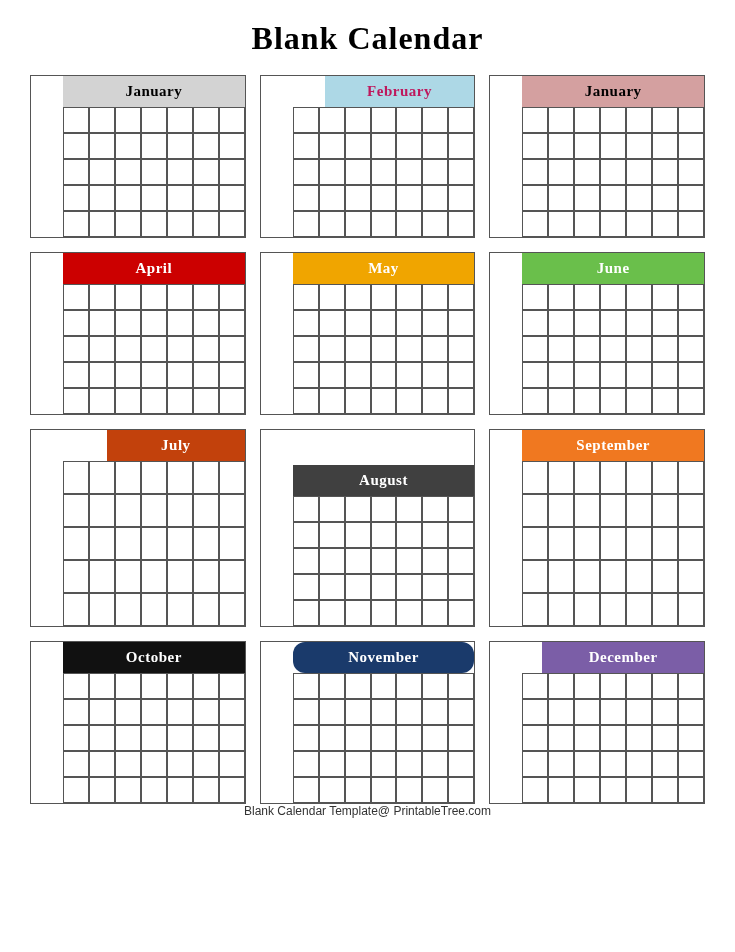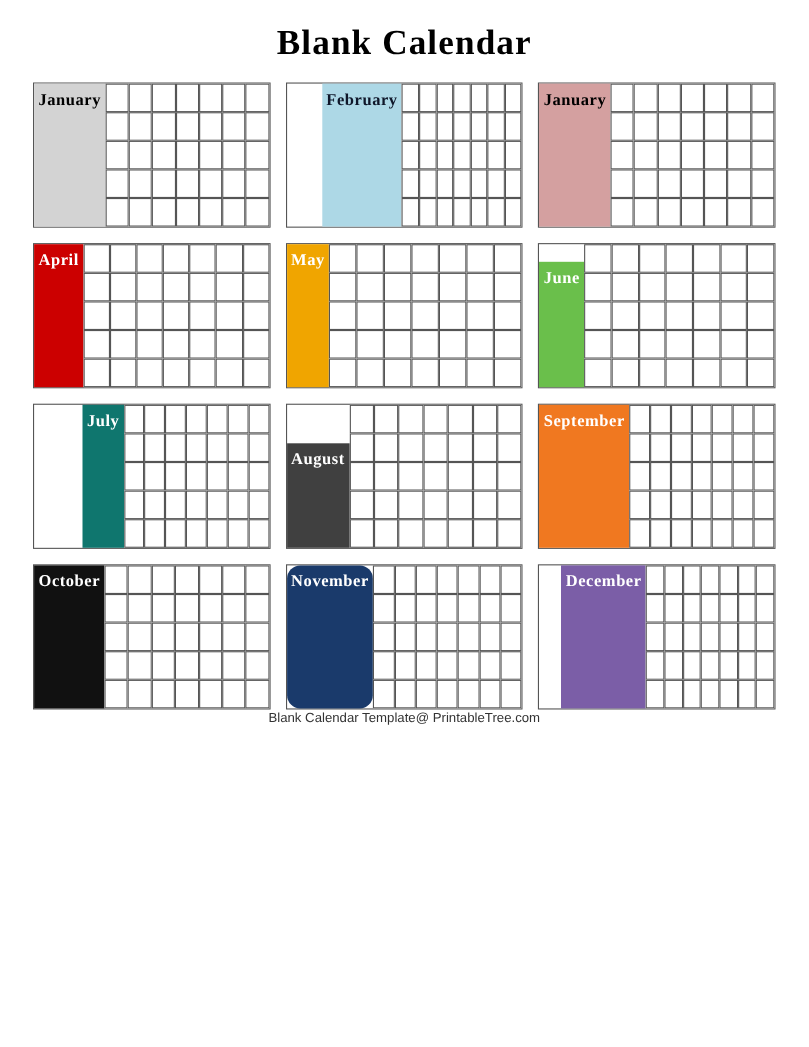--- a/index.html
+++ b/index.html
@@ -25,21 +25,22 @@
     .calendar-grid {
       display: grid;
       grid-template-columns: repeat(3, 1fr);
       gap: 14px;
       width: 100%;
     }
 
     .month-calendar {
       border: 1.5px solid #555;
       display: flex;
-      flex-direction: row;
+      flex-direction: column;
+      padding-left: 32px;
     }
 
     .month-header {
       padding: 7px 4px;
       text-align: center;
       font-size: 15px;
       font-weight: bold;
       color: #ffffff;
       letter-spacing: 0.5px;
     }
@@ -57,26 +58,26 @@
     }
 
     .footer-text {
       font-size: 12px;
       color: #333;
       font-family: Arial, sans-serif;
     }
 
     
     .january  { background-color: #d3d3d3; color: #000; }
-    .february { background-color: #add8e6; color: #0f172a; margin-left: 32px; }
+    .february { background-color: #add8e6; color: #be185d; margin-left: 32px; }
     .march    { background-color: #d4a0a0; color: #000; }
     .april    { background-color: #cc0000; color: #fff; }
     .may      { background-color: #f0a500; color: #fff; }
-    .june     { background-color: #6abf4b; color: #fff; margin-top: 16px; }
-    .july     { background-color: #0f766e; color: #fff; margin-left: 44px; }
+    .june     { background-color: #6abf4b; color: #fff; }
+    .july     { background-color: #c2410c; color: #fff; margin-left: 44px; }
     .august   { background-color: #404040; color: #fff; margin-top: 35px; }
     .september{ background-color: #f07820; color: #fff; }
     .october  { background-color: #111111; color: #fff; }
     .november { background-color: #1a3a6b; color: #fff; border-radius: 12px; }
     .december { background-color: #7b5ea7; color: #fff; margin-left: 20px; }
   </style>
 </head>
 <body>
 
 <h1 class="page-title">Blank Calendar</h1>

